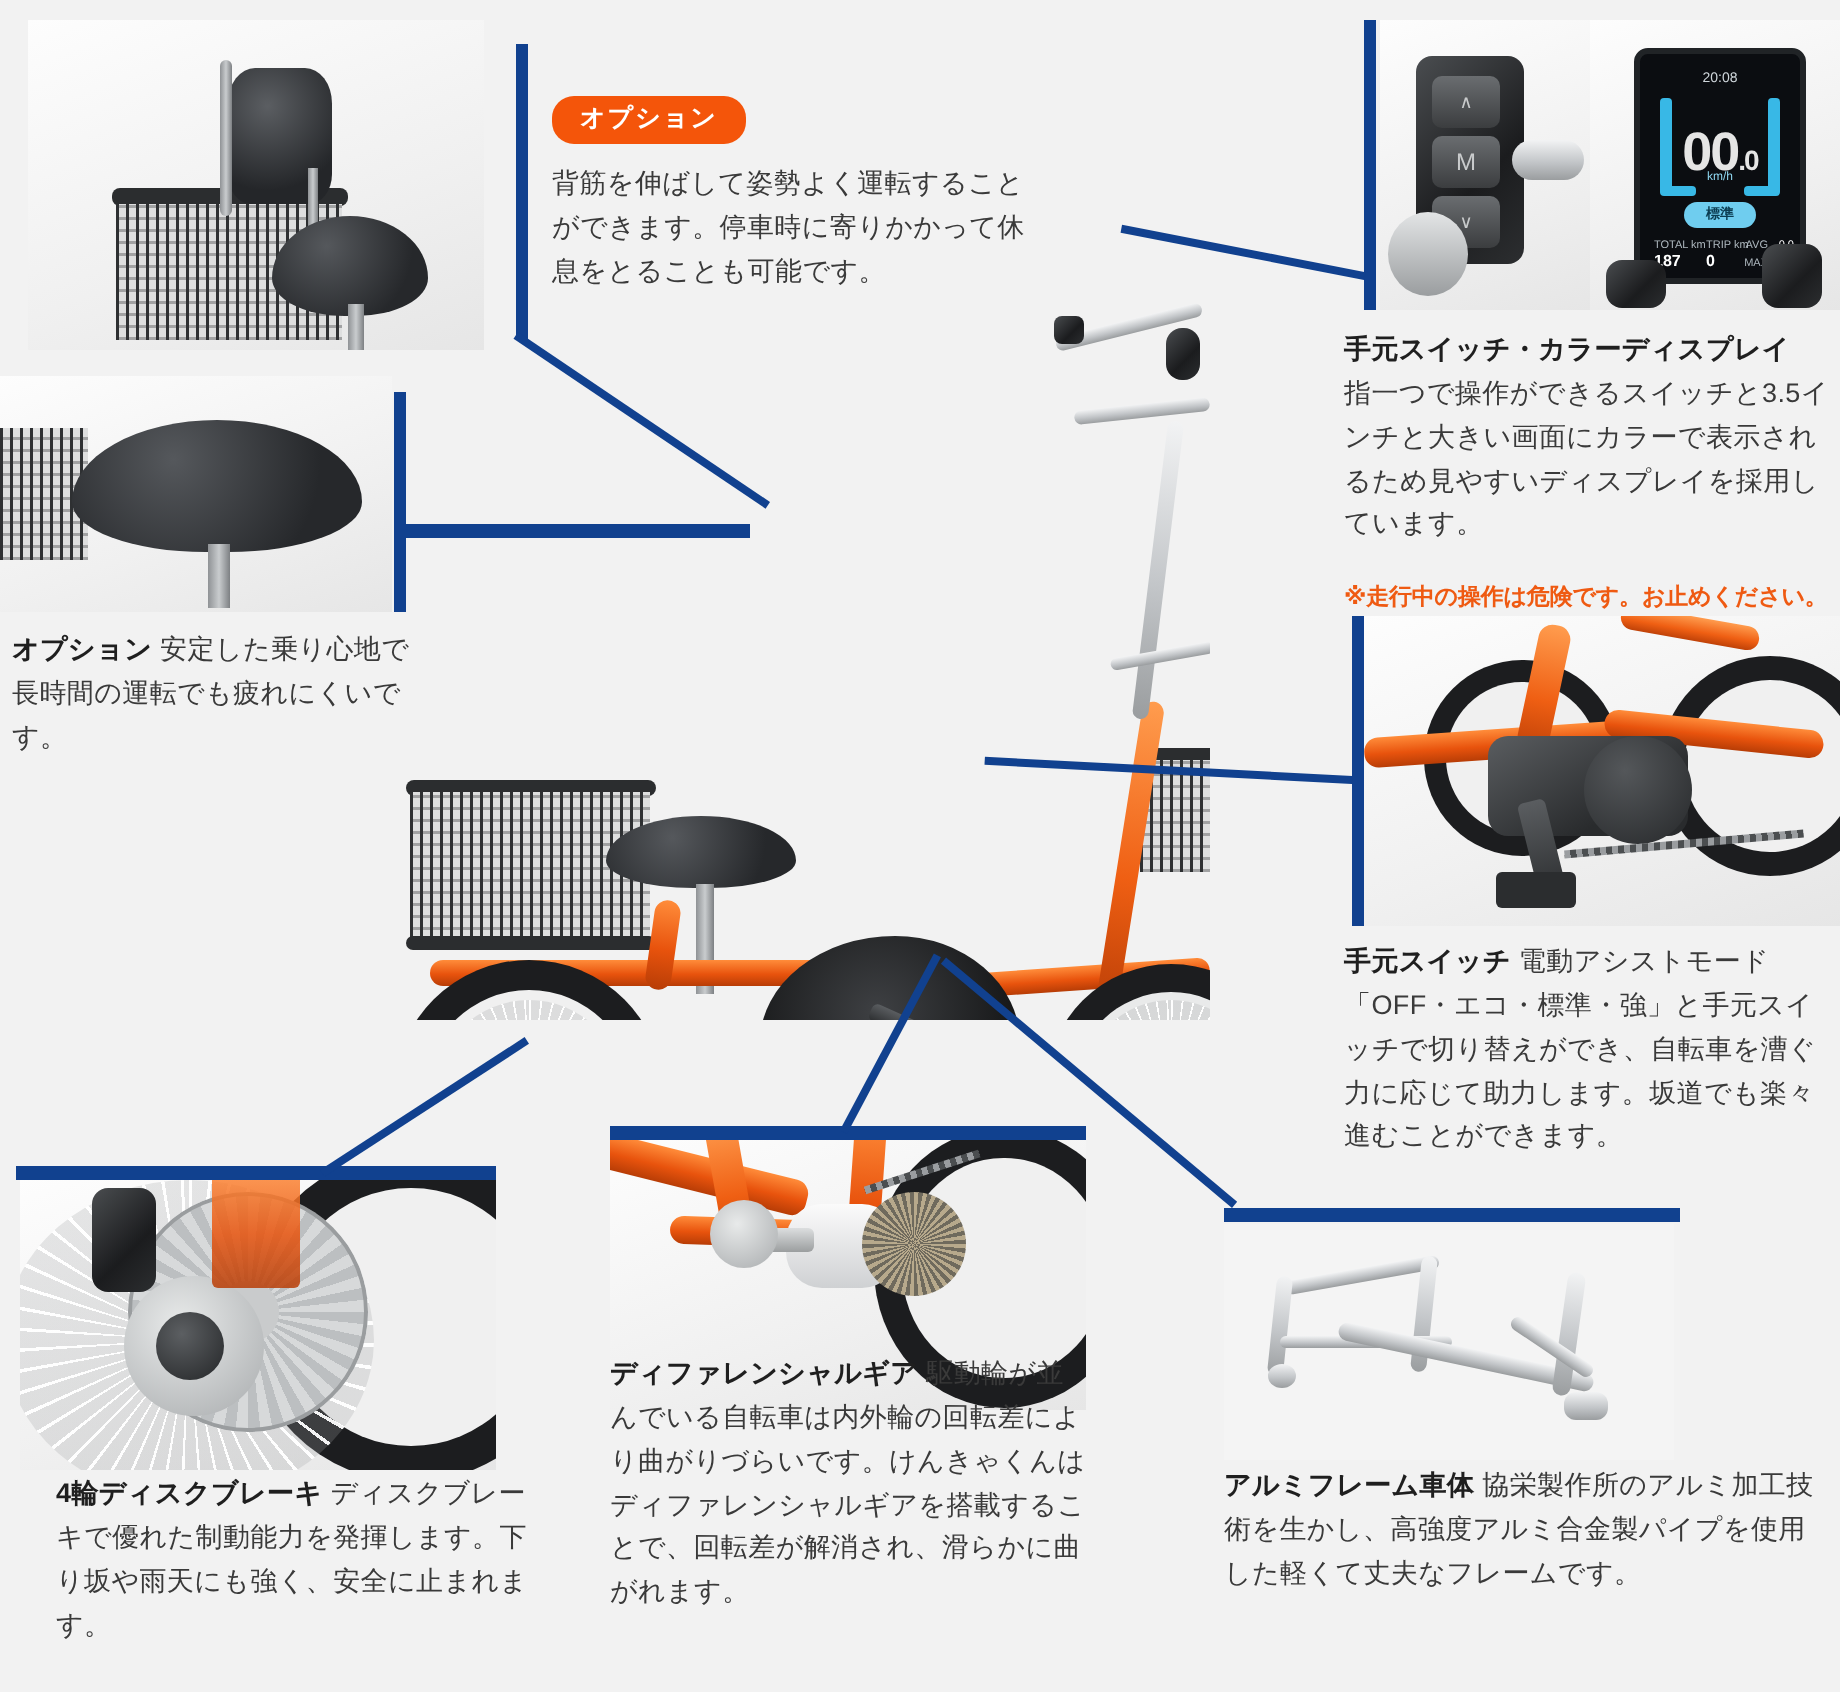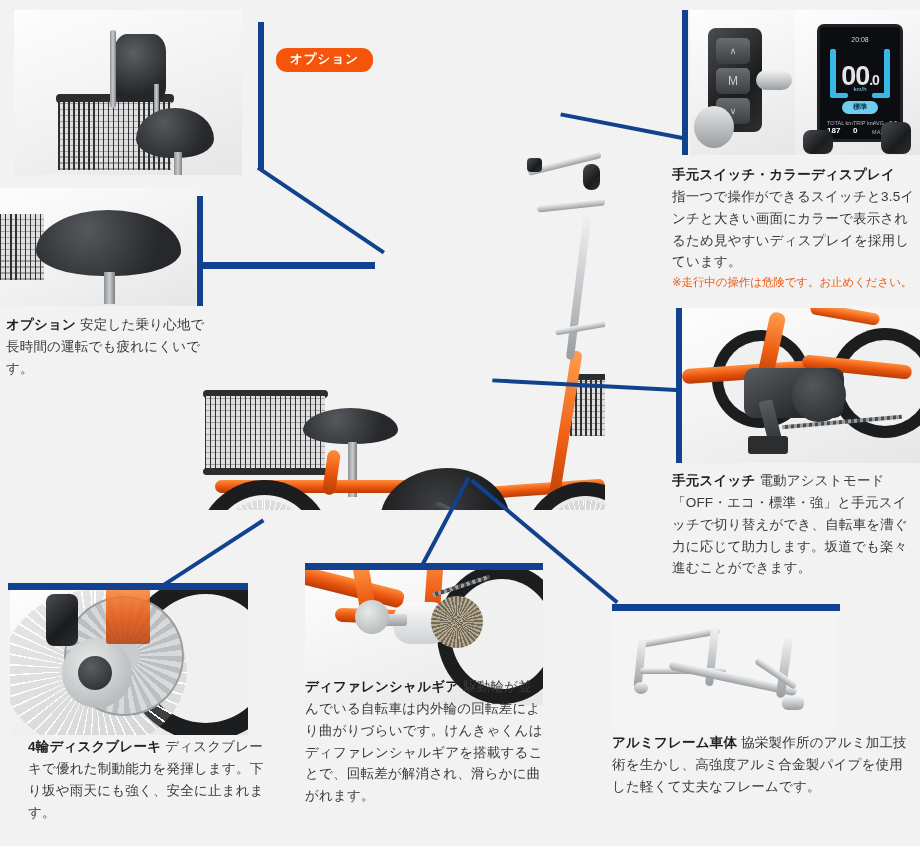--- a/index.html
+++ b/index.html
@@ -19,21 +19,21 @@
   .photo{position:absolute;overflow:hidden;background:#efefef;}
   .photo .ph-inner{position:absolute;inset:0;}
 
   
   .callout{position:absolute;}
   .ctext{
     font-size:13.5px;line-height:1.62;color:#3a3a3a;
     letter-spacing:.2px;
   }
   .ctext b{color:#1f1f1f;font-weight:bold;}
-  .warn{color:#ef5a12;font-size:11.5px;line-height:1.5;letter-spacing:-.1px;margin-top:1px;}
+  .warn{color:#ef5a12;font-size:11.5px;line-height:1.5;letter-spacing:-.1px;margin-top:18px;font-weight:bold;}
   .badge{
     display:inline-block;background:#f4550a;color:#fff;
     font-size:12.5px;font-weight:bold;border-radius:11px;
     padding:3px 14px 4px;letter-spacing:1px;margin-bottom:9px;
   }
 
   
   .bg-light{background:linear-gradient(160deg,#fdfdfd 0%,#f0f0f0 60%,#e6e6e6 100%);}
   .mesh{
     position:absolute;
@@ -295,20 +295,21 @@
   <div class="line" style="left:160px;top:585px;width:122px;height:4px;transform:rotate(-33deg);"></div>
 
   <div class="bar-h" style="left:305px;top:563px;width:238px;"></div>
   <div class="line" style="left:420px;top:565px;width:100px;height:4px;transform:rotate(-62deg);"></div>
 
   <div class="bar-h" style="left:612px;top:604px;width:228px;"></div>
   <div class="line" style="left:616px;top:604px;width:190px;height:4px;transform:rotate(-140deg);"></div>
 
   <div class="callout" style="left:276px;top:48px;width:238px;">
     <span class="badge">オプション</span>
+    <div class="ctext">背筋を伸ばして姿勢よく運転することができます。停車時に寄りかかって休息をとることも可能です。</div>
   </div>
 
   <div class="callout" style="left:672px;top:164px;width:248px;">
     <div class="ctext">
       <b>手元スイッチ・カラーディスプレイ</b><br>
       <span>指一つで操作ができるスイッチと3.5インチと大きい画面にカラーで表示されるため見やすいディスプレイを採用しています。</span>
     </div>
     <div class="warn">※走行中の操作は危険です。お止めください。</div>
   </div>
 

